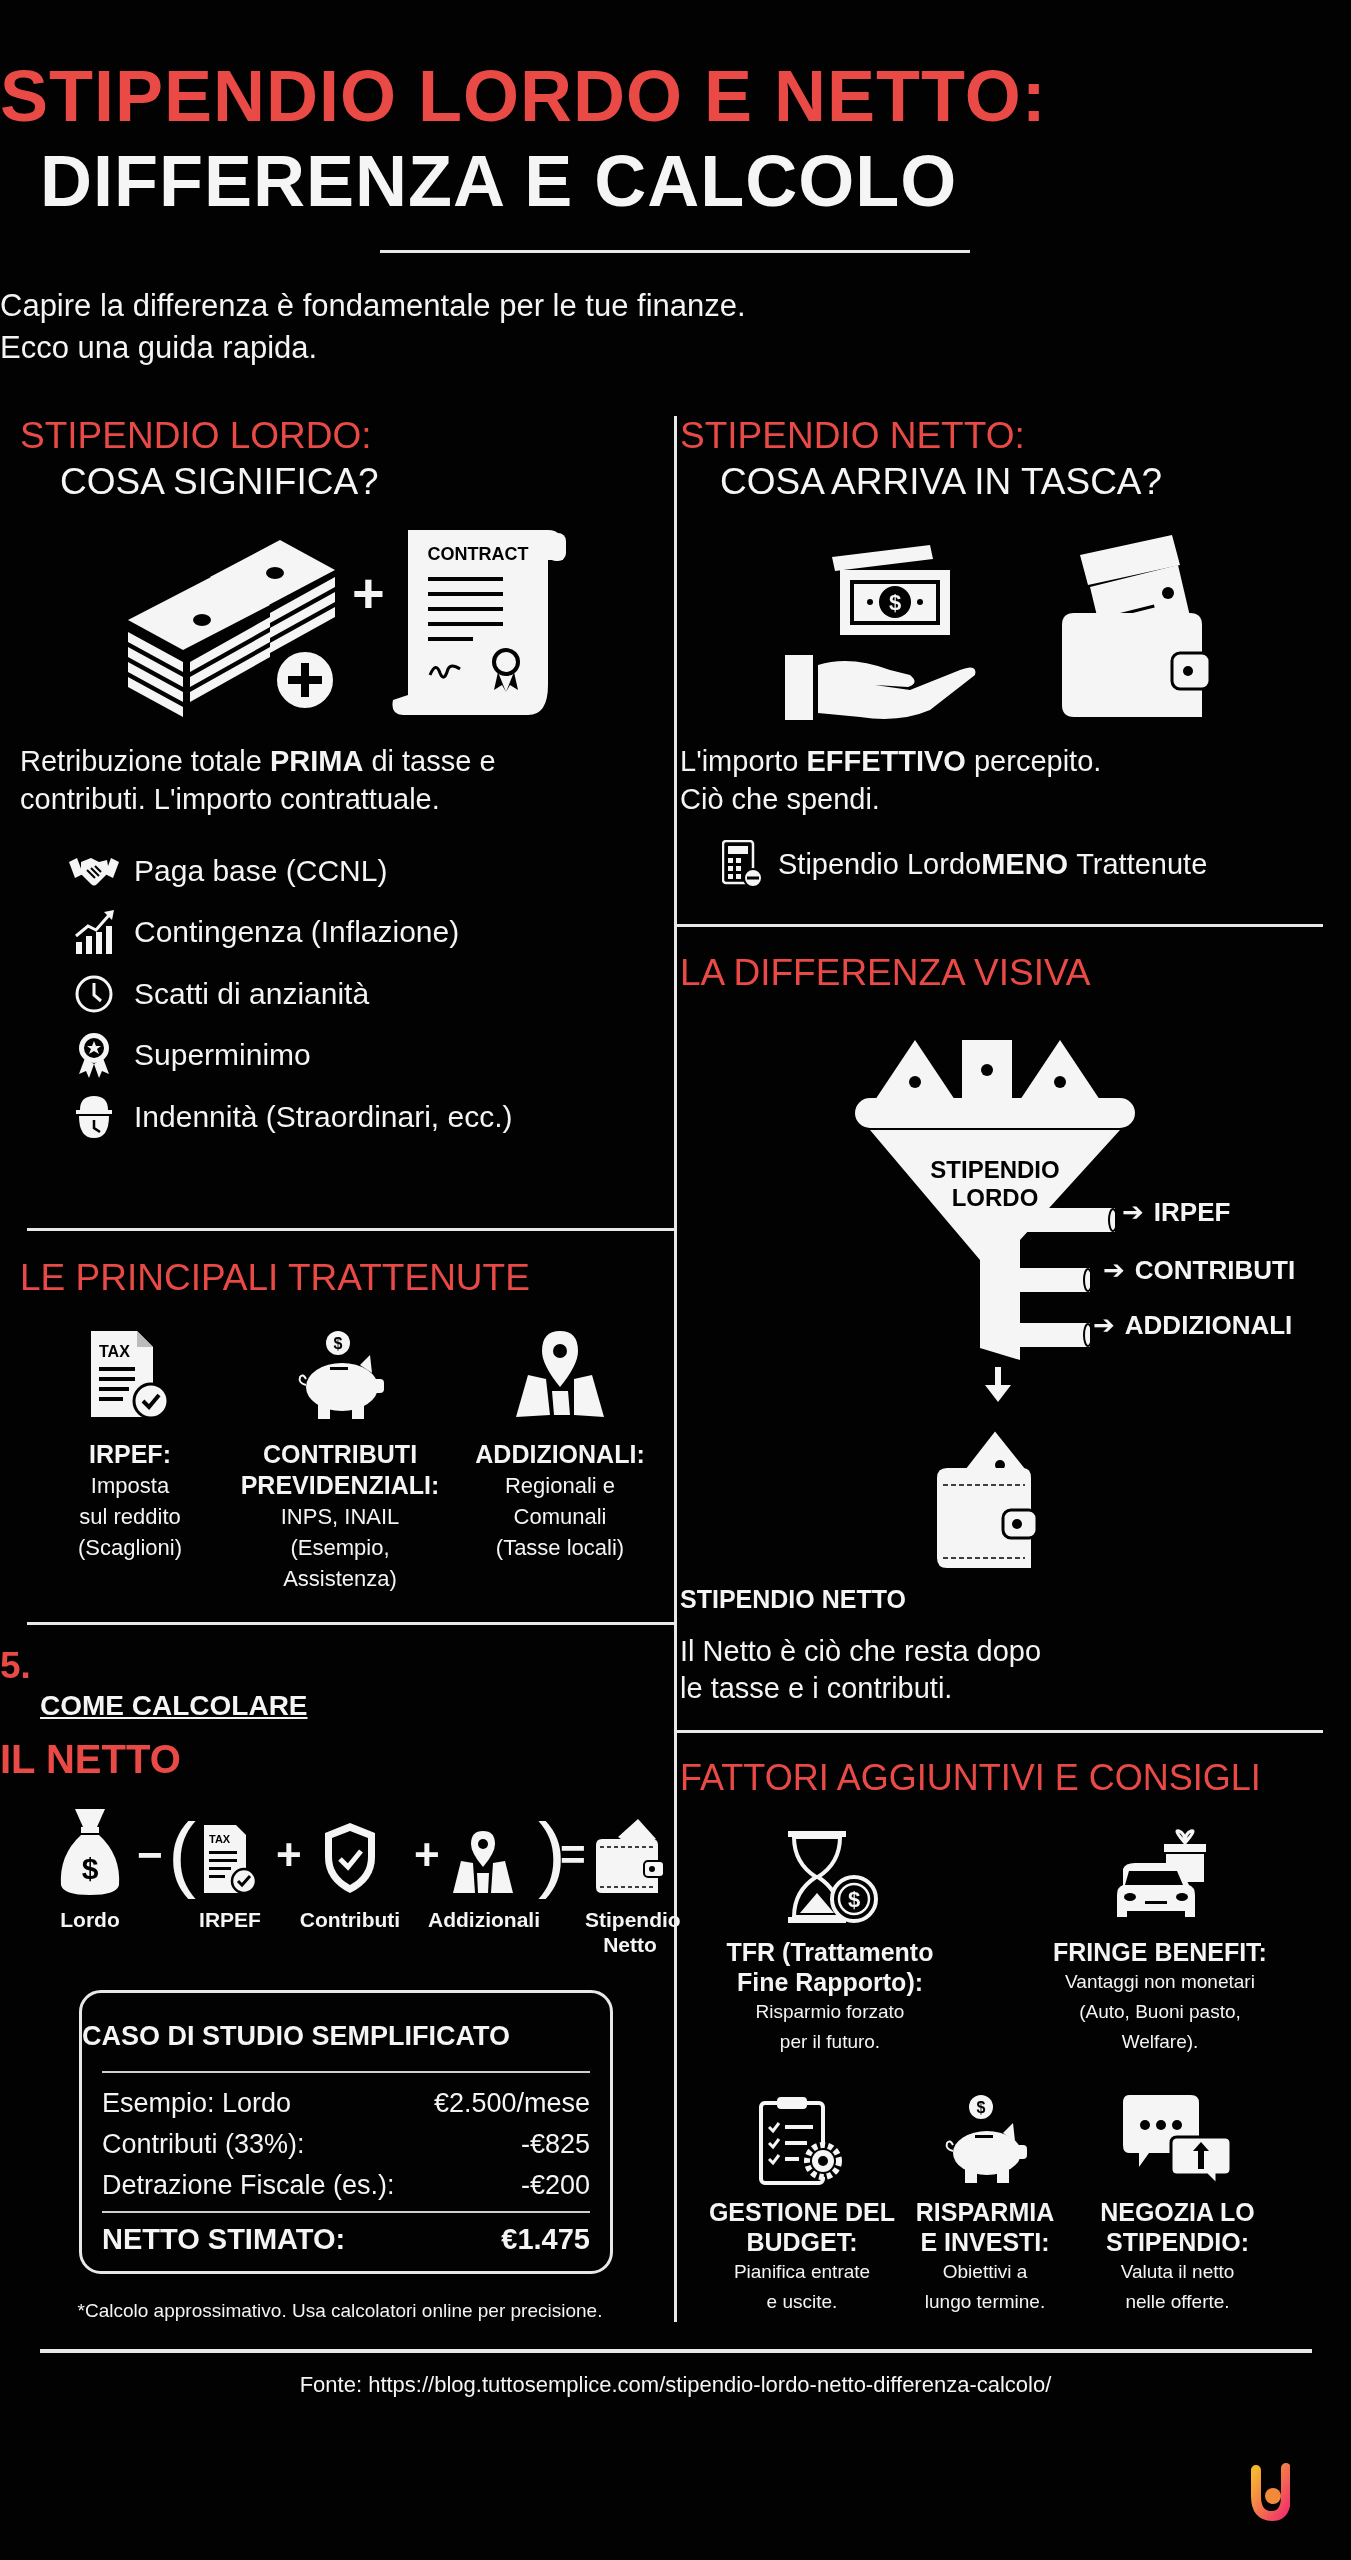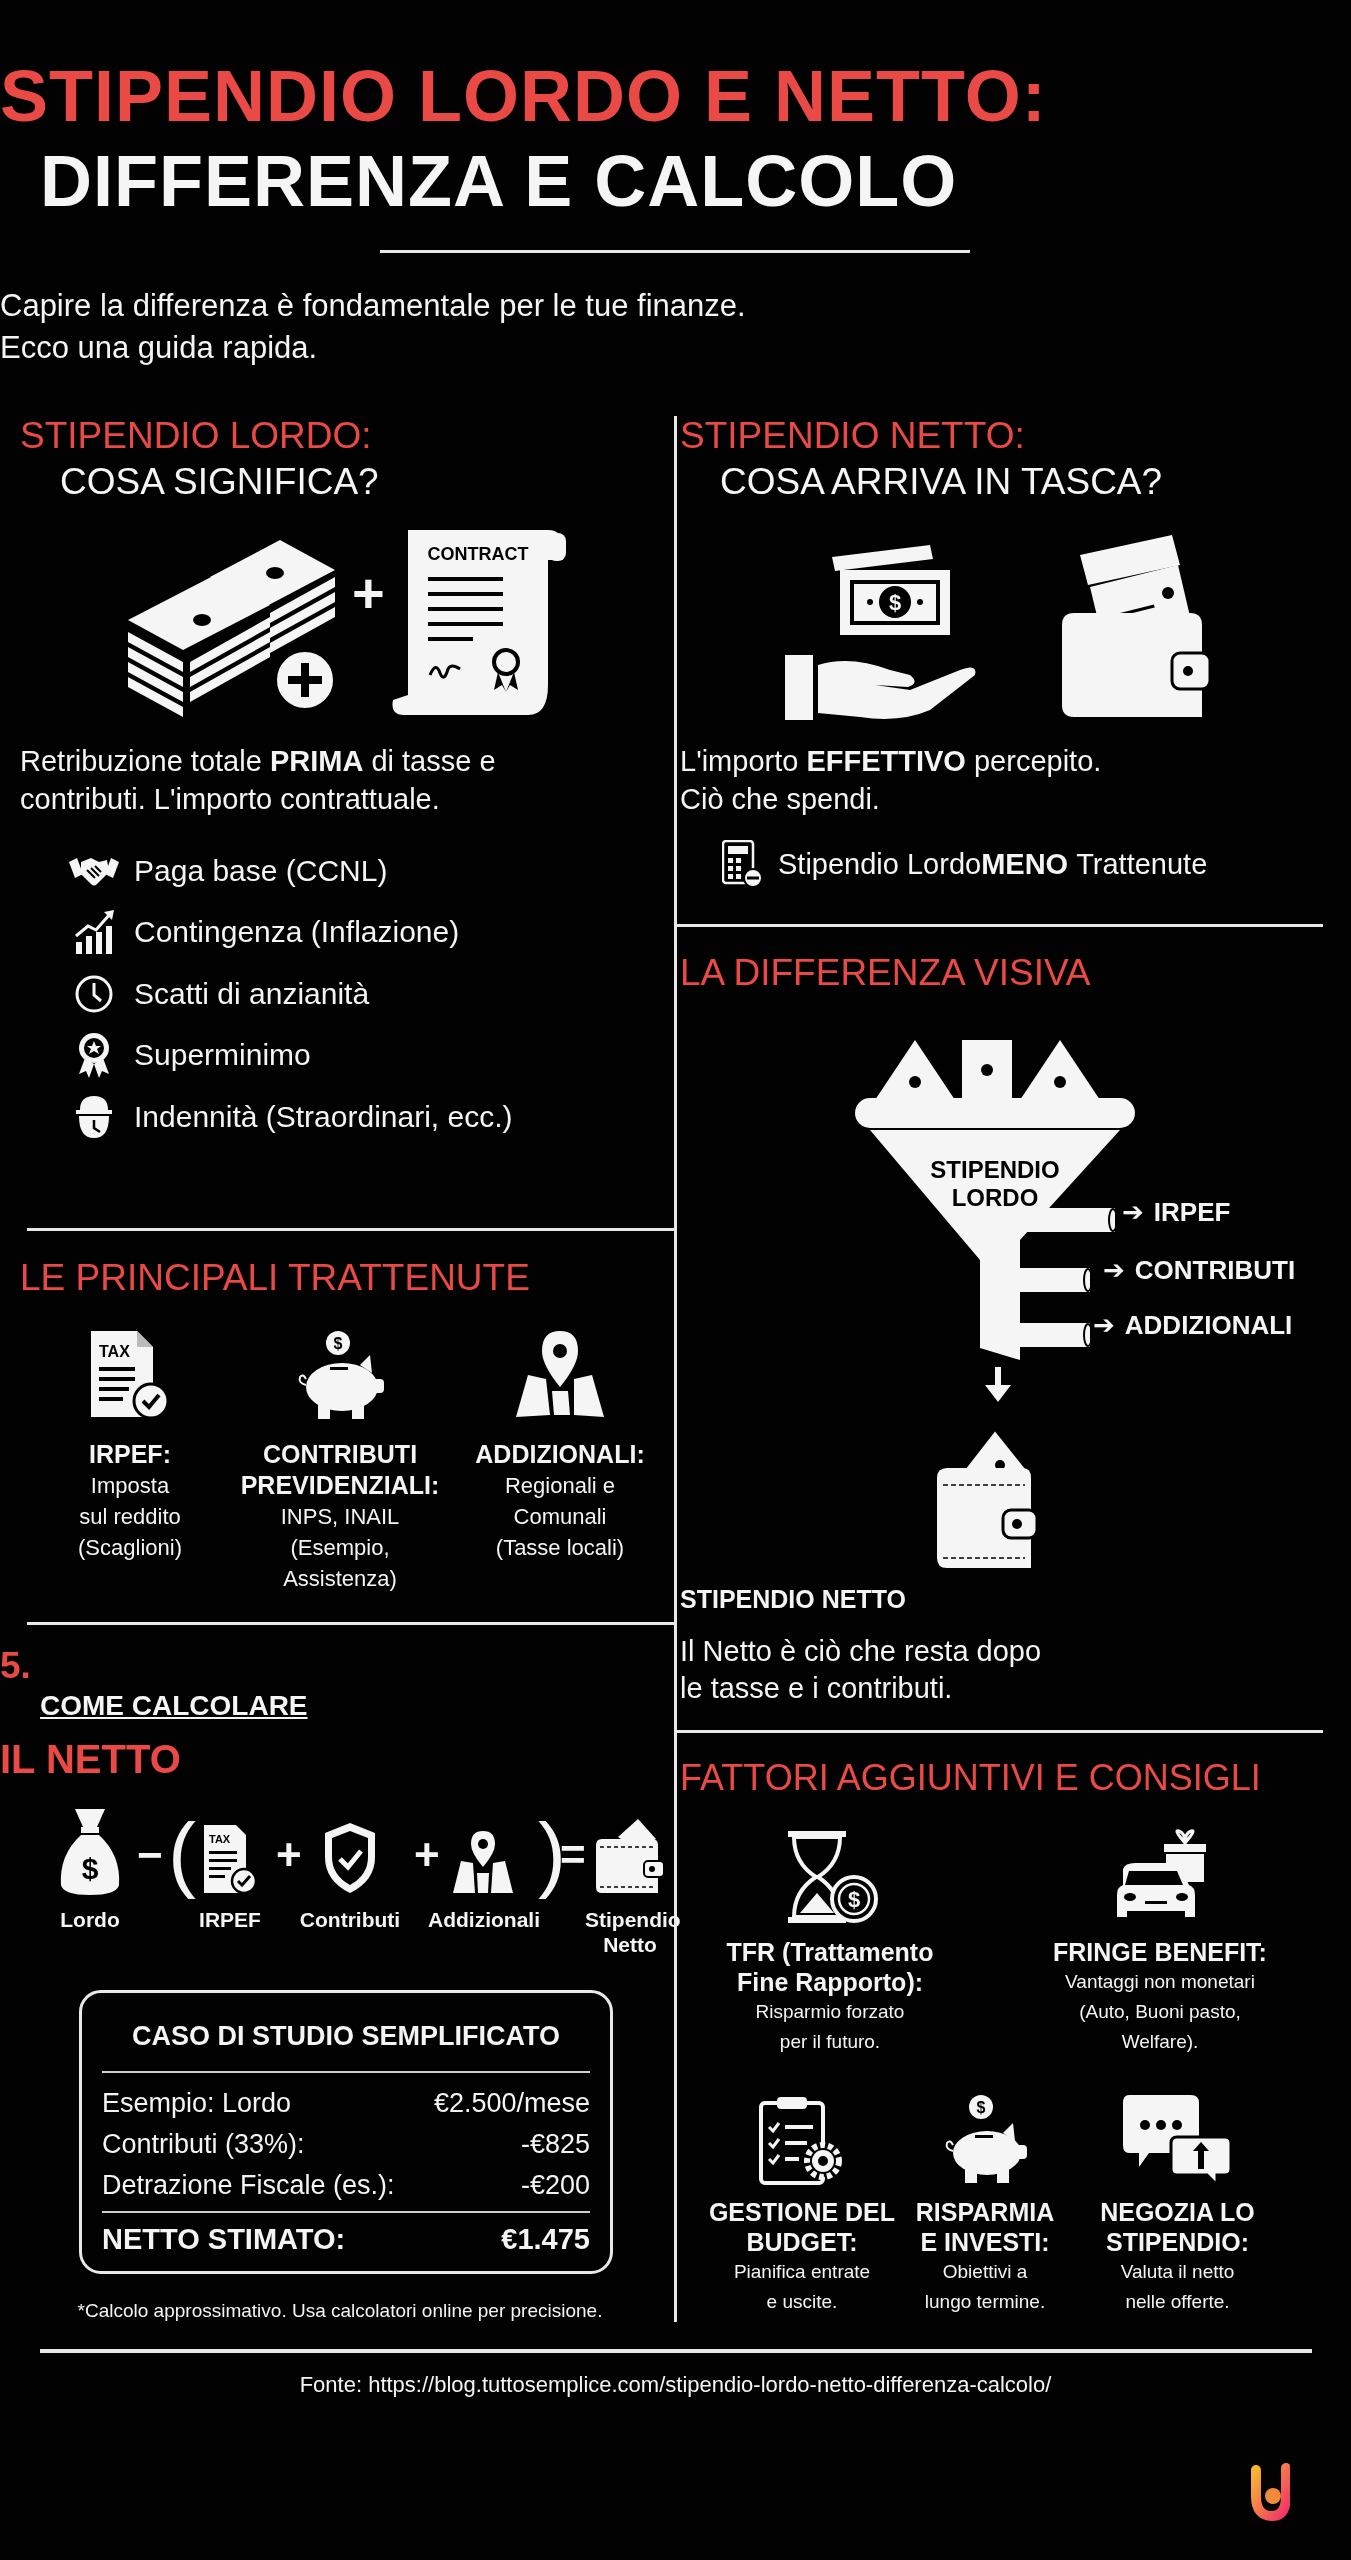--- a/index.html
+++ b/index.html
@@ -42,21 +42,21 @@
 
   
   #calc-num { top: 1645px; left: 0; width: 675px; font-size: 37px; font-weight: 700; }
   #calc-t1 { top: 1690px; left: 0; width: 675px; font-size: 28px; font-weight: 700; text-decoration: underline; }
   #calc-t2 { top: 1737px; left: 0; width: 675px; font-size: 40px; font-weight: 700; }
   #formula { top: 1800px; left: 40px; width: 620px; height: 140px; }
   .f-item { position: absolute; text-align: center; font-size: 21px; font-weight: 700; line-height: 25px; }
   .f-op { position: absolute; font-size: 44px; font-weight: 700; top: 30px; }
 
   #case-box { top: 1990px; left: 79px; width: 534px; height: 284px; border: 3px solid #e8e8e8; border-radius: 22px; }
-  #case-title { position: absolute; top: 28px; left: 0; width: 100%; text-align: center; font-size: 27px; font-weight: 700; }
+  #case-title { position: absolute; top: 28px; left: 0; width: 100%; text-align: left; font-size: 27px; font-weight: 700; }
   .case-sep { position: absolute; left: 20px; right: 20px; height: 2px; background: #cfcfcf; }
   .case-row { position: absolute; left: 20px; right: 20px; display: flex; justify-content: space-between; font-size: 27px; }
   .case-row.total { font-weight: 700; font-size: 29px; }
   #case-note { top: 2300px; left: 40px; width: 600px; font-size: 19px; text-align: center; }
 
   
   #vis-title { top: 950px; left: 680px; width: 670px; }
   .funnel-out { position: absolute; font-size: 26px; font-weight: 700; display: flex; align-items: center; }
   #vis-netto-lbl { top: 1585px; left: 680px; width: 610px; font-size: 25px; font-weight: 700; }
   #vis-desc { top: 1633px; left: 680px; width: 610px; font-size: 29px; line-height: 37px; }

